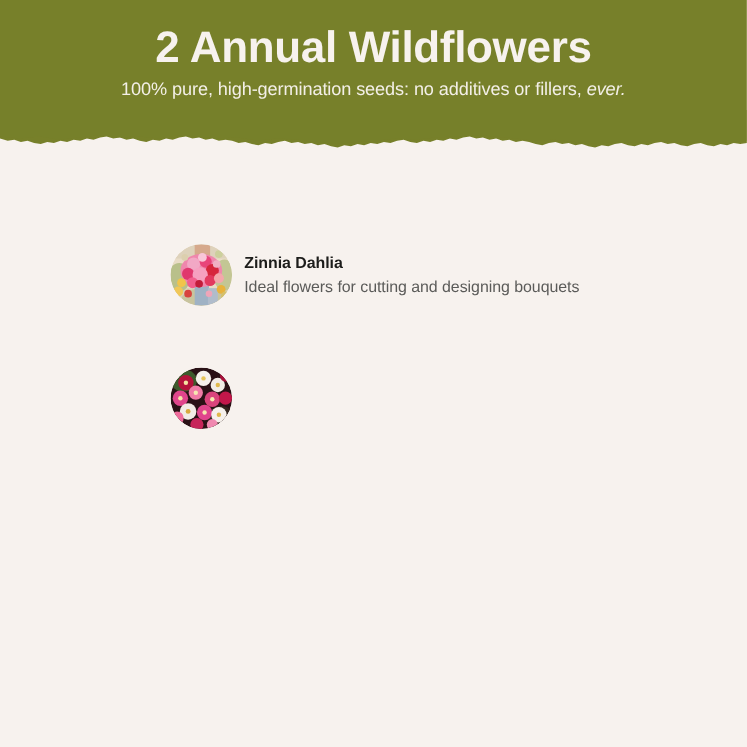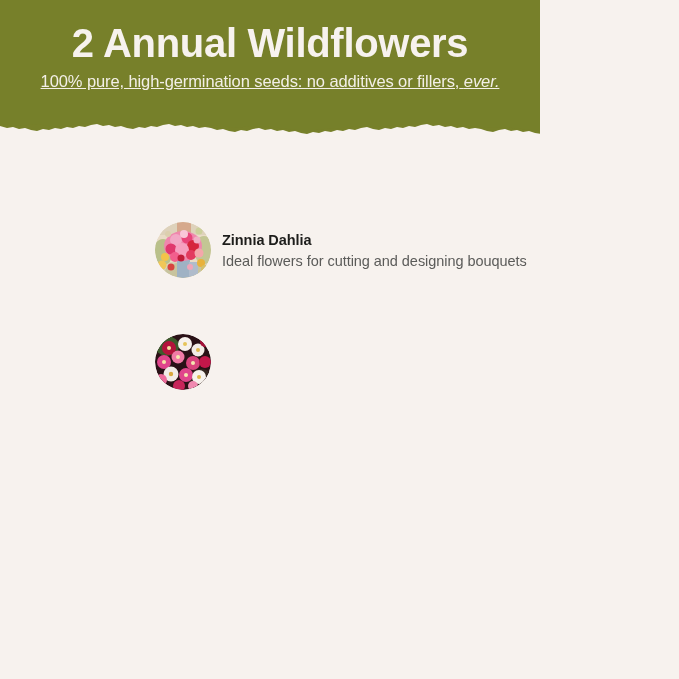--- a/index.html
+++ b/index.html
@@ -12,21 +12,21 @@
     height: 679px;
     background: #f7f2ee;
     font-family: "Liberation Sans", sans-serif;
     overflow: hidden;
     position: relative;
   }
 
   
   .banner {
     position: relative;
-    width: 540px;
+    width: 679px;
     height: 143px;
     overflow: hidden;
   }
   .banner-bg {
     position: absolute;
     inset: 0;
     width: 679px;
     height: 143px;
     display: block;
   }
@@ -45,21 +45,20 @@
     color: #f7f2ee;
     font-family: "Liberation Sans", sans-serif;
   }
   .banner-subtitle {
     margin: 9px 0 0 0;
     font-size: 16.5px;
     font-weight: normal;
     line-height: 1.15;
     color: #f3efe7;
     letter-spacing: -0.1px;
-    text-decoration: underline;
   }
   .banner-subtitle em {
     font-style: italic;
   }
 
   
   .item-list {
     position: absolute;
     top: 222px;
     left: 0;

